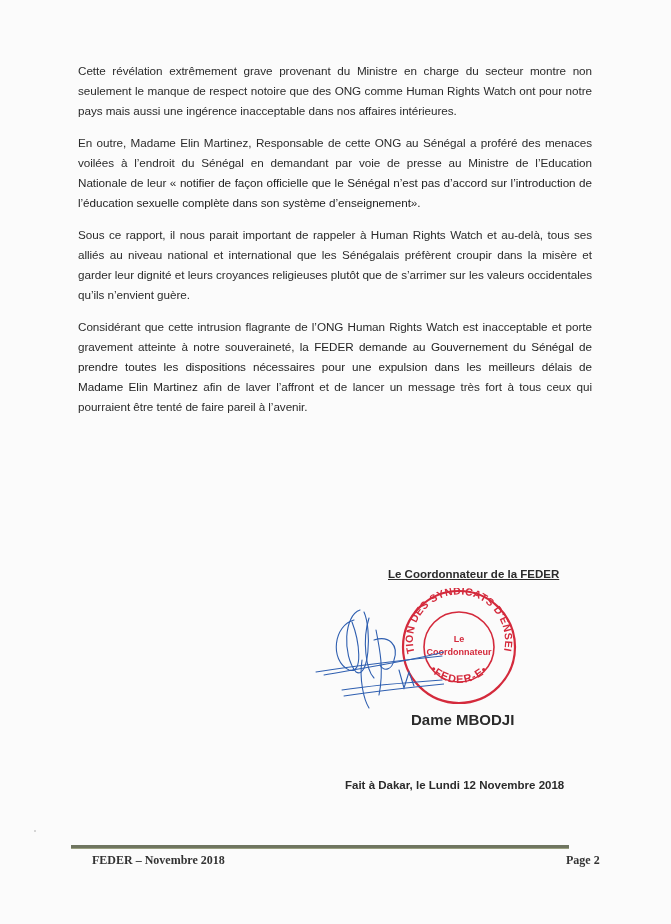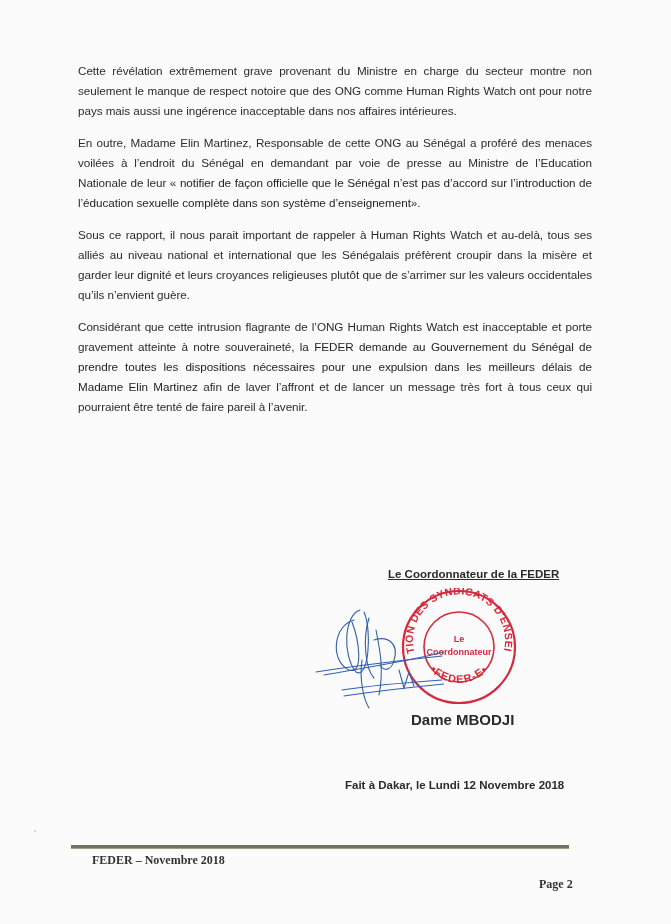--- a/index.html
+++ b/index.html
@@ -35,21 +35,21 @@
   .footer-rule {
     position: absolute; left: 71px; top: 845px; width: 498px; height: 3px;
     background: #6f7560; border-bottom: 1px solid #9aa080;
   }
   .footer-left, .footer-right {
     position: absolute; top: 853px;
     font-family: "Liberation Serif", "DejaVu Serif", serif;
     font-size: 12px; font-weight: bold; color: #333;
   }
   .footer-left { left: 72px; margin-left: 20px; }
-  .footer-right { left: 539px; margin-top: 24px; }
+  .footer-right { left: 566px; }
   .speck { position: absolute; width: 2px; height: 2px; background: #c8c8c8; border-radius: 1px; }
 </style>
 </head>
 <body>
 
 <div class="page">
 
   <div class="body-text">
     <p class="para"><span>Cette révélation extrêmement grave provenant du Ministre en charge du secteur montre non seulement le manque de respect notoire que des ONG comme Human Rights Watch ont pour notre pays mais aussi une ingérence inacceptable dans nos affaires intérieures.</span></p>
     <p class="para"><span>En outre, Madame Elin Martinez, Responsable de cette ONG au Sénégal a proféré des menaces voilées à l’endroit du Sénégal en demandant par voie de presse au Ministre de l’Education Nationale de leur « </span><b>notifier de façon officielle que le Sénégal n’est pas d’accord sur l’introduction de l’éducation sexuelle complète dans son système d’enseignement</b><span>».</span></p>

